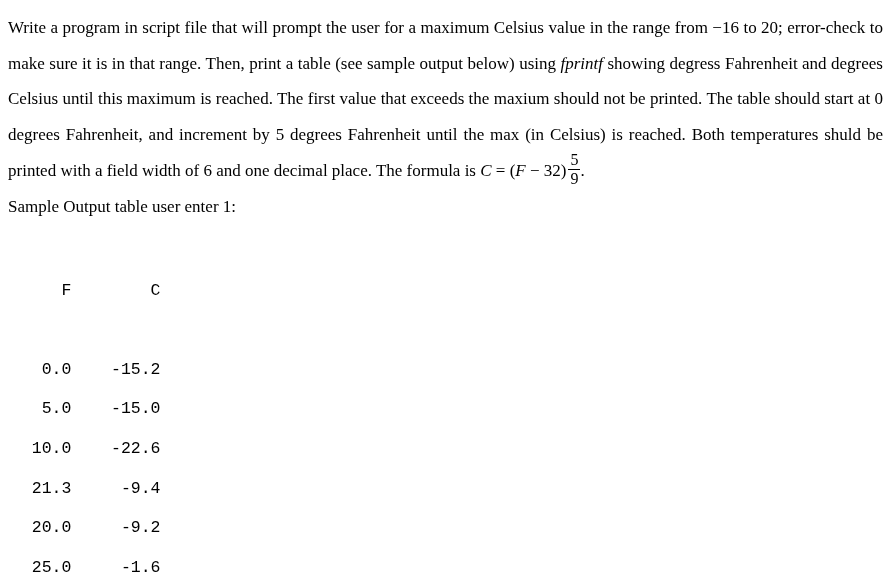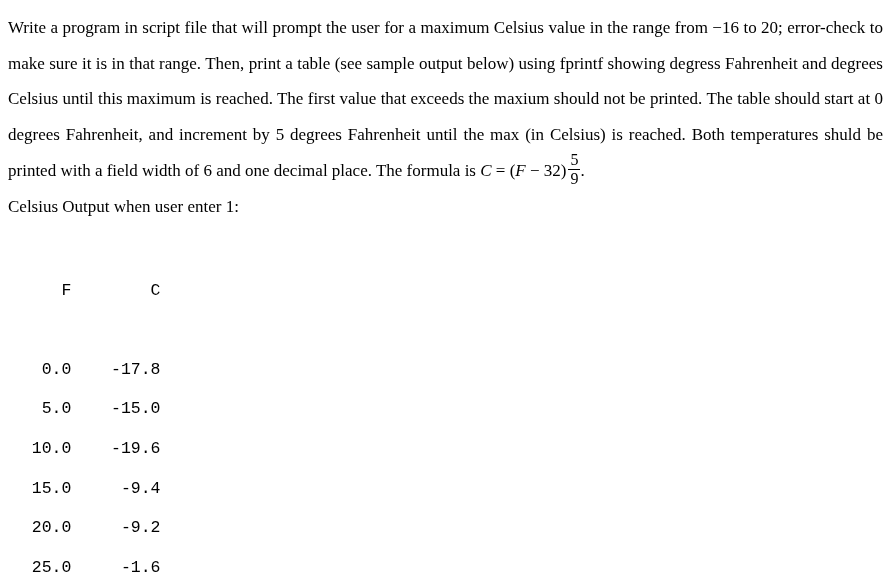--- a/index.html
+++ b/index.html
@@ -13,20 +13,21 @@
     font-size: 17px;
     color: #000;
     padding: 10px 8px 20px 8px;
     box-sizing: border-box;
   }
   .problem-text {
     line-height: 2.1;
     text-align: justify;
   }
   .italic {
+    font-style: italic;
   }
   .math {
     font-family: Georgia, 'Times New Roman', serif;
     font-style: italic;
   }
   .minus {
     font-style: normal;
   }
   .frac {
     display: inline-block;
@@ -60,25 +61,25 @@
     margin-left: 4px;
   }
 </style>
 </head>
 <body>
 
 <div class="problem-text">
   <span>Write a program in script file that will prompt the user for a maximum Celsius value in the range from </span><span class="minus">−16</span><span> to 20; error-check to make sure it is in that range. Then, print a table (see sample output below) using </span><span class="italic">fprintf</span><span> showing degress Fahrenheit and degrees Celsius until this maximum is reached. The first value that exceeds the maxium should not be printed. The table should start at 0 degrees Fahrenheit, and increment by 5 degrees Fahrenheit until the max (in Celsius) is reached. Both temperatures shuld be printed with a field width of 6 and one decimal place. The formula is </span><span class="math">C</span><span> = (</span><span class="math">F</span><span> − 32)</span><span class="frac"><span class="num">5</span><span class="den">9</span></span><span>.</span>
 </div>
 
-<div class="sample-label">Celsius Output when user enter 1:</div>
+<div class="sample-label">Sample Output table user enter 1:</div>
 
 <div class="output-table">
 <span>     F        C</span>
 
-<span>   0.0    -17.8</span>
+<span>   0.0    -15.2</span>
 <span>   5.0    -15.0</span>
-<span>  10.0    -19.6</span>
-<span>  15.0     -9.4</span>
+<span>  10.0    -22.6</span>
+<span>  21.3     -9.4</span>
 <span>  20.0     -9.2</span>
 <span>  25.0     -1.6</span>
 
 </div>
 
 </body></html>

